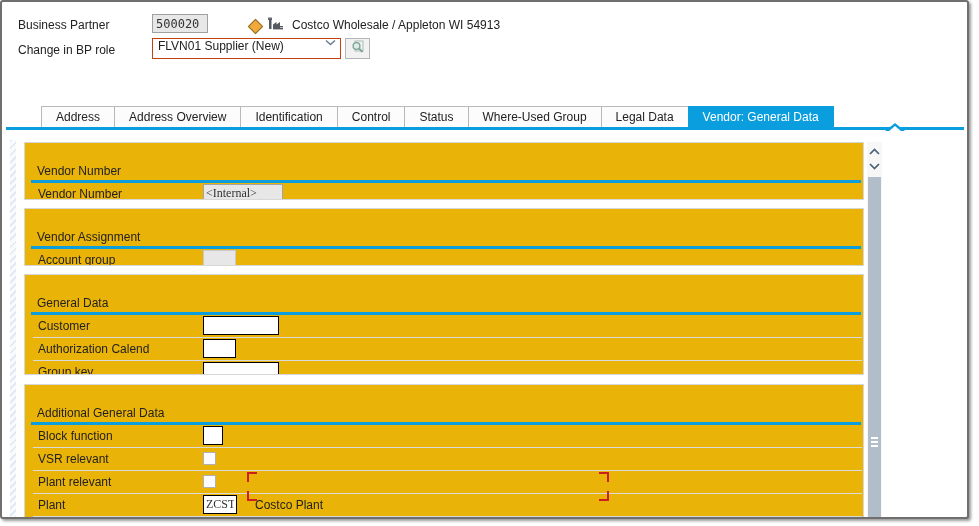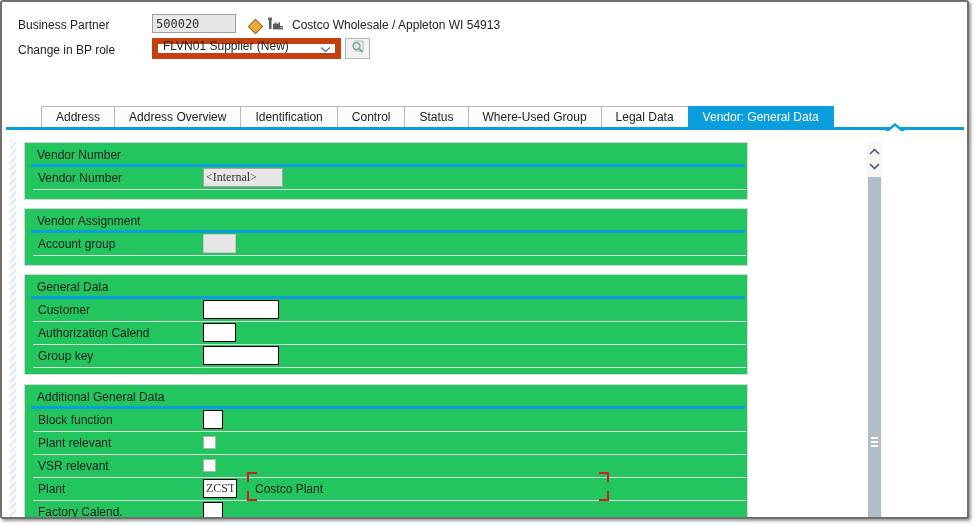--- a/index.html
+++ b/index.html
@@ -16,34 +16,34 @@
     position:absolute;left:0;top:0;width:969px;height:519px;
     border:2px solid #6f6f6f;border-radius:3px;background:#fff;
     box-shadow:2px 2px 3px 0 rgba(70,70,70,.55);
     overflow:hidden;box-sizing:border-box;
   }
   
   .hdr-label{position:absolute;font-size:12px;color:var(--txt);}
   .lbl-bp{left:16px;top:16px;}
   .lbl-role{left:16px;top:41px;}
   .bp-input{
-    position:absolute;left:150px;top:12px;width:84px;height:19px;box-sizing:border-box;
+    position:absolute;left:150px;top:12px;width:56px;height:19px;box-sizing:border-box;
     background:#e7e7e7;border:1px solid #a0a0a0;
     font-family:"DejaVu Sans Mono",monospace;font-size:12px;color:#333;padding:0 3px;
   }
   .diamond-wrap{position:absolute;left:246px;top:17px;width:14px;height:14px;}
   .diamond{
     position:absolute;left:2px;top:2px;width:9px;height:9px;
     background:#f2a93b;border:1px solid #8e6d2a;transform:rotate(45deg);
   }
   .org-icon{position:absolute;left:265px;top:14px;}
   .bp-desc{position:absolute;left:290px;top:16px;font-size:12px;color:var(--txt);}
   .role-dd{
     position:absolute;left:150px;top:36px;width:189px;height:21px;box-sizing:border-box;
-    border:6px solid #c2410c;background:#fff;display:flex;align-items:flex-end;
+    border:1px solid #c2410c;background:#fff;display:flex;align-items:flex-start;
     font-size:12px;color:var(--txt);padding-left:5px;cursor:default;
   }
   .role-dd .dd-text{flex:1;}
   .dd-chev{margin-right:4px;display:flex;align-items:center;}
   .role-btn{
     position:absolute;left:343px;top:36px;width:25px;height:21px;box-sizing:border-box;
     border:1px solid #b5b5b5;background:#f2f2f2;display:flex;align-items:center;justify-content:center;
   }
   
   .tabstrip{position:absolute;left:26px;top:104px;display:flex;}
@@ -63,22 +63,22 @@
     position:absolute;left:886px;top:124px;width:0;height:0;
     border-left:7px solid transparent;border-right:7px solid transparent;
     border-bottom:6px solid #fff;
   }
   
   .gutter{
     position:absolute;left:8px;top:138px;width:6px;height:378px;
     background:repeating-linear-gradient(135deg,#e2e9f0 0 2px,#f8fbfd 2px 5px);
   }
   .box{
-    position:absolute;left:22px;width:724px;box-sizing:border-box;
-    border:1px solid #d7d7d7;background:#22c55e;padding-top:4px;overflow:hidden;
+    position:absolute;left:22px;width:840px;box-sizing:border-box;
+    border:1px solid #d7d7d7;background:#eab308;padding-top:20px;overflow:hidden;
   }
   .box1{top:140px;height:58px;}
   .box2{top:206px;height:58px;}
   .box3{top:272px;height:101px;}
   .box4{top:382px;height:142px;}
   .sec-title{margin-left:12px;font-size:12px;color:var(--txt);height:17px;line-height:17px;}
   .sec-rule{height:3px;background:var(--blue);margin:0 2px 0 6px;}
   .frow{position:relative;height:22px;margin:0 1px 0 8px;border-bottom:1px solid #dadada;}
   .flabel{position:absolute;left:5px;top:4px;font-size:12px;color:var(--txt);}
   .inp{
@@ -200,25 +200,25 @@
   </div>
 
   <div class="box box4">
     <div class="sec-title">Additional General Data</div>
     <div class="sec-rule"></div>
     <div class="frow">
       <span class="flabel">Block function</span>
       <input class="inp w20" value="" style="">
     </div>
     <div class="frow">
+      <span class="flabel">VSR relevant</span>
+      <span class="cbx"></span>
+    </div>
+    <div class="frow">
       <span class="flabel">Plant relevant</span>
-      <span class="cbx"></span>
-    </div>
-    <div class="frow">
-      <span class="flabel">VSR relevant</span>
       <span class="cbx"></span>
     </div>
     <div class="frow">
       <span class="flabel">Plant</span>
       <input class="inp w34" value="ZCST" style="">
       <span class="fdesc">Costco Plant</span>
     </div>
     <div class="frow">
       <span class="flabel">Factory Calend.</span>
       <input class="inp w20" value="" style="">

